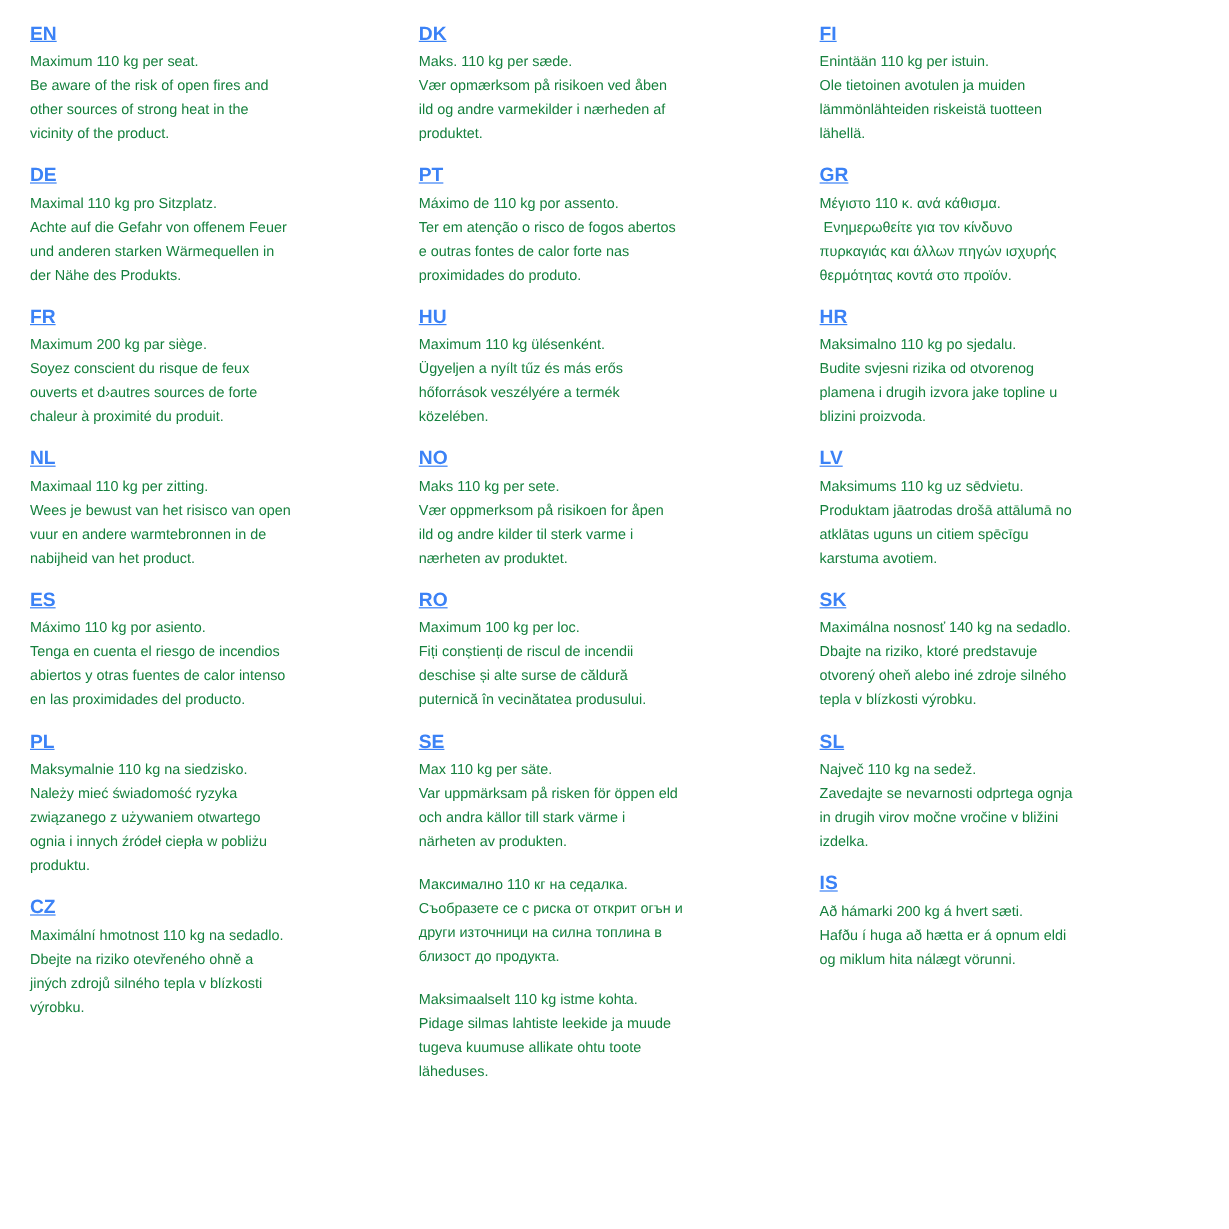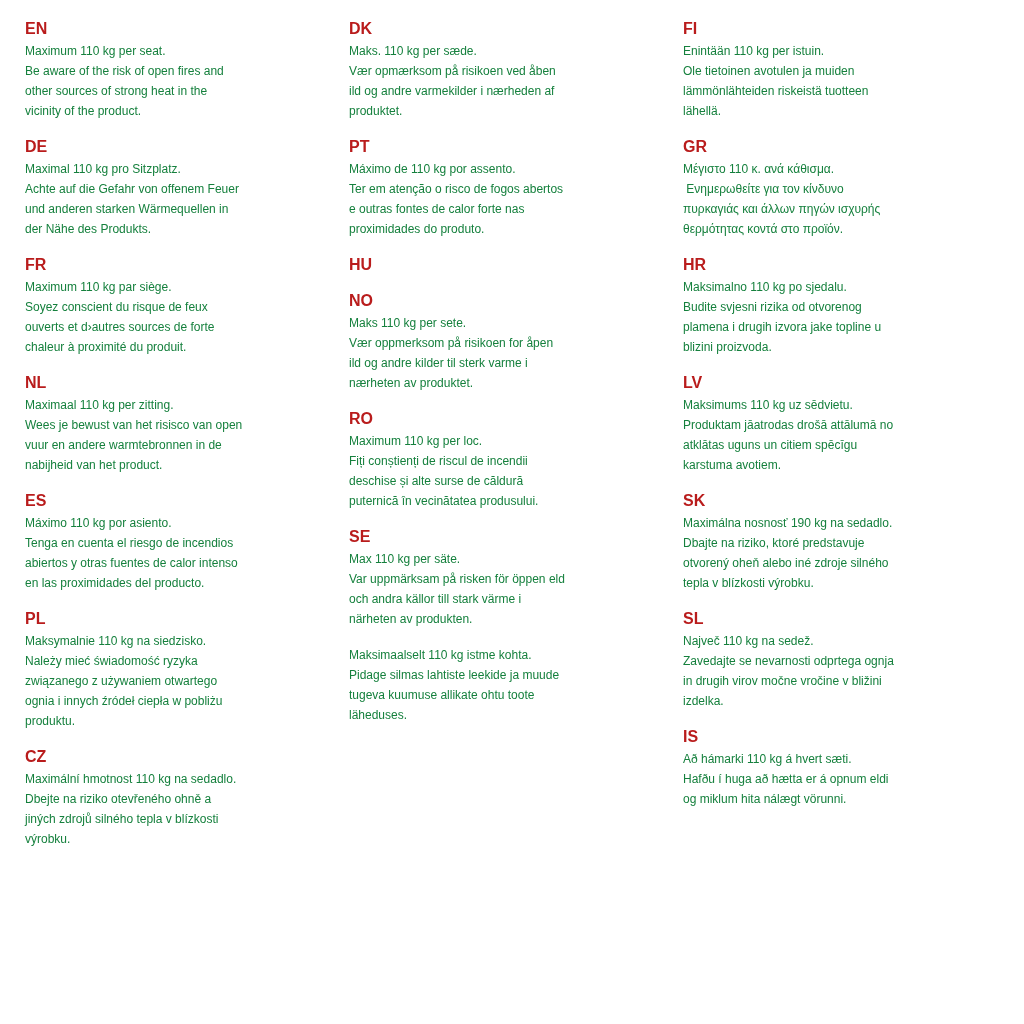--- a/index.html
+++ b/index.html
@@ -23,22 +23,23 @@
   .column {
     display: block;
   }
   .lang-block {
     margin: 0 0 16px 0;
   }
   .lang-code {
     font-size: 16px;
     line-height: 20px;
     font-weight: bold;
-    color: #b91c1c;
+    color: #3b82f6;
     margin-bottom: 2px;
+    text-decoration: underline;
   }
   .lang-text {
     font-size: 12px;
     line-height: 20px;
     white-space: pre;
     color: #15803d;
   }
 </style>
 </head>
 <body>
@@ -55,21 +56,21 @@
     </div>
     <div class="lang-block">
       <div class="lang-code">DE</div>
       <div class="lang-text">Maximal 110 kg pro Sitzplatz.
 Achte auf die Gefahr von offenem Feuer
 und anderen starken Wärmequellen in
 der Nähe des Produkts.</div>
     </div>
     <div class="lang-block">
       <div class="lang-code">FR</div>
-      <div class="lang-text">Maximum 110 kg par siège.
+      <div class="lang-text">Maximum 200 kg par siège.
 Soyez conscient du risque de feux
 ouverts et d›autres sources de forte
 chaleur à proximité du produit.</div>
     </div>
     <div class="lang-block">
       <div class="lang-code">NL</div>
       <div class="lang-text">Maximaal 110 kg per zitting.
 Wees je bewust van het risisco van open
 vuur en andere warmtebronnen in de
 nabijheid van het product.</div>
@@ -108,43 +109,51 @@
     </div>
     <div class="lang-block">
       <div class="lang-code">PT</div>
       <div class="lang-text">Máximo de 110 kg por assento.
 Ter em atenção o risco de fogos abertos
 e outras fontes de calor forte nas
 proximidades do produto.</div>
     </div>
     <div class="lang-block">
       <div class="lang-code">HU</div>
+      <div class="lang-text">Maximum 110 kg ülésenként.
+Ügyeljen a nyílt tűz és más erős
+hőforrások veszélyére a termék
+közelében.</div>
     </div>
     <div class="lang-block">
       <div class="lang-code">NO</div>
       <div class="lang-text">Maks 110 kg per sete.
 Vær oppmerksom på risikoen for åpen
 ild og andre kilder til sterk varme i
 nærheten av produktet.</div>
     </div>
     <div class="lang-block">
       <div class="lang-code">RO</div>
-      <div class="lang-text">Maximum 110 kg per loc.
+      <div class="lang-text">Maximum 100 kg per loc.
 Fiți conștienți de riscul de incendii
 deschise și alte surse de căldură
 puternică în vecinătatea produsului.</div>
     </div>
     <div class="lang-block">
       <div class="lang-code">SE</div>
       <div class="lang-text">Max 110 kg per säte.
 Var uppmärksam på risken för öppen eld
 och andra källor till stark värme i
 närheten av produkten.</div>
     </div>
     <div class="lang-block">
+      <div class="lang-text">Максимално 110 кг на седалка.
+Съобразете се с риска от открит огън и
+други източници на силна топлина в
+близост до продукта.</div>
     </div>
     <div class="lang-block">
       <div class="lang-text">Maksimaalselt 110 kg istme kohta.
 Pidage silmas lahtiste leekide ja muude
 tugeva kuumuse allikate ohtu toote
 läheduses.</div>
     </div>
   </div>
 
   <div class="column">
@@ -173,33 +182,33 @@
       <div class="lang-code">LV</div>
       <div class="lang-text">Maksimums 110 kg uz sēdvietu.
 Produktam jāatrodas drošā attālumā no
 atklātas uguns un citiem spēcīgu
 karstuma avotiem.</div>
     </div>
     <div class="lang-block">
     </div>
     <div class="lang-block">
       <div class="lang-code">SK</div>
-      <div class="lang-text">Maximálna nosnosť 190 kg na sedadlo.
+      <div class="lang-text">Maximálna nosnosť 140 kg na sedadlo.
 Dbajte na riziko, ktoré predstavuje
 otvorený oheň alebo iné zdroje silného
 tepla v blízkosti výrobku.</div>
     </div>
     <div class="lang-block">
       <div class="lang-code">SL</div>
       <div class="lang-text">Največ 110 kg na sedež.
 Zavedajte se nevarnosti odprtega ognja
 in drugih virov močne vročine v bližini
 izdelka.</div>
     </div>
     <div class="lang-block">
       <div class="lang-code">IS</div>
-      <div class="lang-text">Að hámarki 110 kg á hvert sæti.
+      <div class="lang-text">Að hámarki 200 kg á hvert sæti.
 Hafðu í huga að hætta er á opnum eldi
 og miklum hita nálægt vörunni.</div>
     </div>
   </div>
 
 </div>
 
 </body></html>

